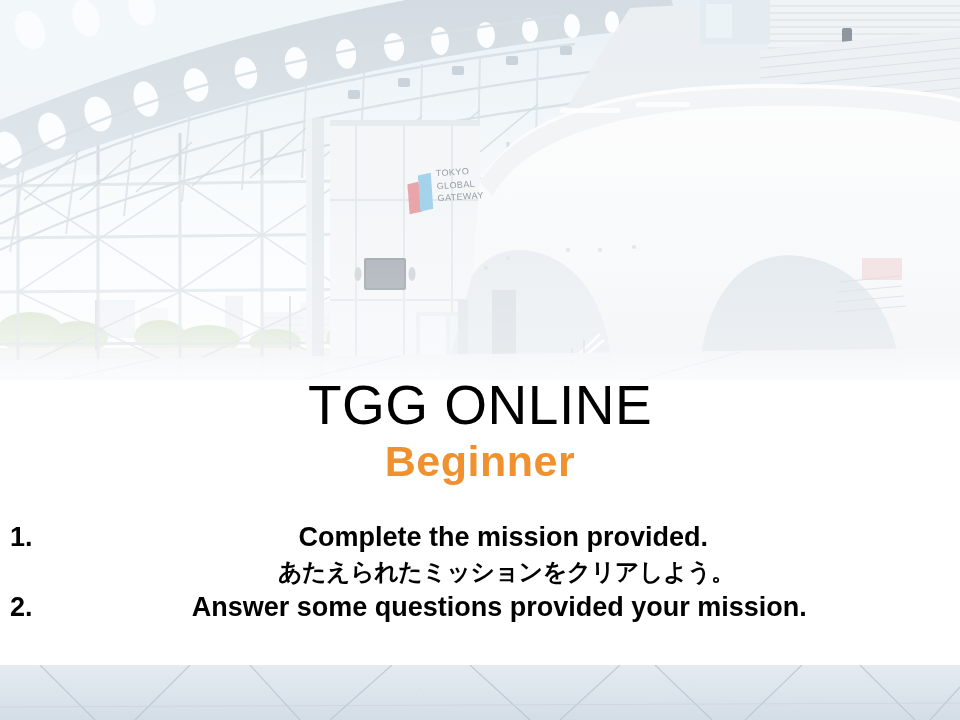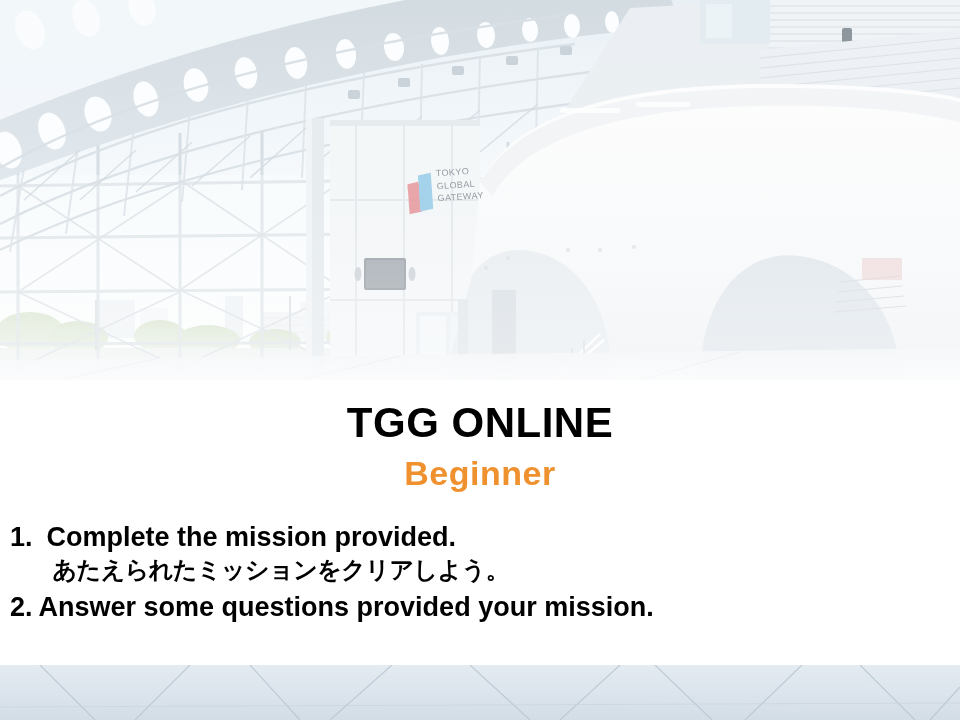--- a/index.html
+++ b/index.html
@@ -97,35 +97,35 @@
   
   .title-block {
     position: absolute;
     left: 0;
     top: 380px;
     width: 960px;
     text-align: center;
   }
   .title-main {
     font-family: "Liberation Sans", "DejaVu Sans", sans-serif;
-    font-weight: bold;
-    font-size: 42px;
+    font-weight: normal;
+    font-size: 55px;
     line-height: 50px;
     color: #000000;
     letter-spacing: 0.5px;
-    margin: 18px 0 0 0;
+    margin: 0 0 0 0;
   }
   .title-sub {
     font-family: "Liberation Sans", "DejaVu Sans", sans-serif;
     font-weight: bold;
-    font-size: 34px;
+    font-size: 43px;
     line-height: 50px;
     color: #F0912F;
     letter-spacing: 0.5px;
-    margin: 0 0 0 0;
+    margin: 6px 0 0 0;
   }
 
   
   .instructions {
     position: absolute;
     left: 0px;
     top: 520px;
     width: 960px;
   }
   .list-item {
@@ -137,31 +137,31 @@
     flex: 0 0 auto;
     font-family: "Liberation Sans", "DejaVu Sans", sans-serif;
     font-weight: bold;
     font-size: 27px;
     line-height: 35px;
     color: #000000;
     padding-left: 10px;
   }
   .item-num.wide { padding-right: 14px; }
   .item-num.narrow { padding-right: 6px; }
-  .item-body { flex: 1 1 auto; }
+  .item-body { flex: 1 1 auto; text-align: center; }
   .item-en {
     font-family: "Liberation Sans", "DejaVu Sans", sans-serif;
     font-weight: bold;
     font-size: 27px;
     line-height: 35px;
     color: #000000;
     white-space: nowrap;
   }
   .item-ja {
-    font-family: Liberation Mono, monospace;
+    font-family: Liberation Sans, sans-serif;
     font-weight: bold;
     font-size: 24px;
     line-height: 33px;
     color: #000000;
     white-space: nowrap;
     letter-spacing: -0.5px;
   }
   .item-1 .item-ja { padding-left: 6px; }
   .item-2 .item-ja { padding-left: 14px; }
 

